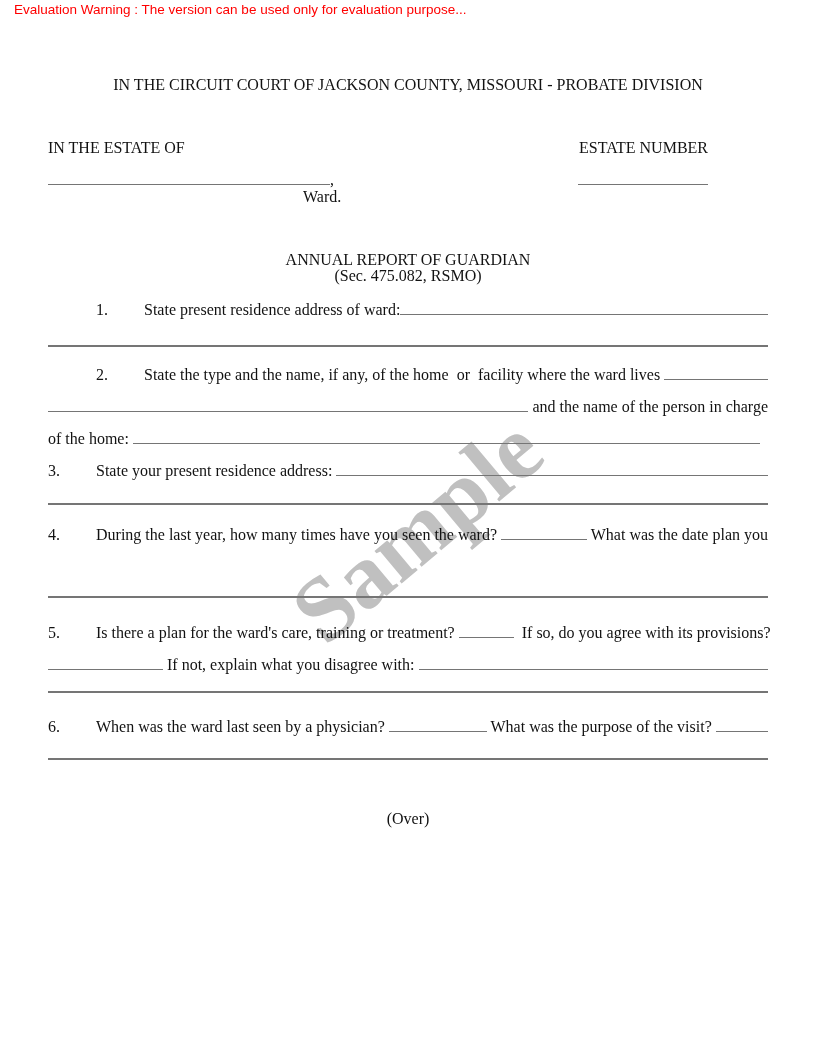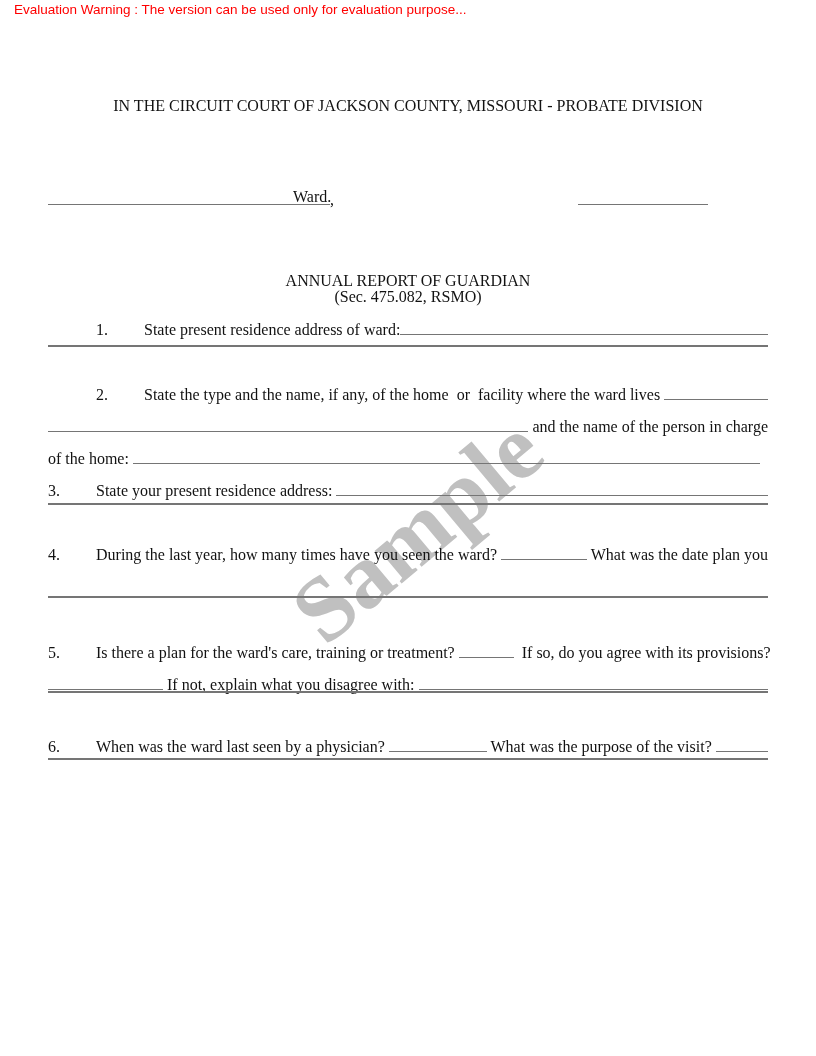--- a/index.html
+++ b/index.html
@@ -18,21 +18,21 @@
   }
   .abs{position:absolute;}
   .line{
     position:absolute;left:48px;width:720px;height:17px;
     display:flex;align-items:baseline;line-height:17px;white-space:pre;
   }
   .line span{white-space:pre;}
   .center{justify-content:center;}
   .ind{flex:0 0 48px;}
   .marker{flex:0 0 48px;}
-  .t{flex:0 0 auto;margin-top:21px;}
+  .t{flex:0 0 auto;}
   .bl{
     flex:0 0 auto;display:inline-block;height:14px;margin-bottom:-3px;
     border-bottom:1.4px solid var(--rule);
   }
   .fill{
     flex:1 1 auto;display:inline-block;height:14px;margin-bottom:-3px;
     border-bottom:1.4px solid var(--rule);min-width:20px;
   }
   .spacer{flex:0 0 auto;}
   .grow{flex:1 1 auto;}
@@ -62,30 +62,36 @@
 
 <div class="content">
 
   <div class="warning">Evaluation Warning : The version can be used only for evaluation purpose...</div>
 
   <div class="line center" style="top:76px">
     <span class="t">IN THE CIRCUIT COURT OF JACKSON COUNTY, MISSOURI - PROBATE DIVISION</span>
   </div>
 
 
+  <div class="line" style="top:139px">
+    <span class="t">IN THE ESTATE OF</span>
+    <span class="spacer grow"></span>
+    <span class="t">ESTATE NUMBER</span>
+    <span class="spacer" style="width:60px"></span>
+  </div>
 
   <div class="line" style="top:170px">
     <span class="bl" style="width:282px"></span>
     <span class="t">,</span>
     <span class="spacer grow"></span>
     <span class="bl" style="width:130px"></span>
     <span class="spacer" style="width:60px"></span>
   </div>
 
-  <div class="abs" style="left:293px;top:188px">Ward.</div>
+  <div class="abs" style="left:303px;top:188px">Ward.</div>
 
   <div class="line center" style="top:251px">
     <span class="t">ANNUAL REPORT OF GUARDIAN</span>
   </div>
   <div class="line center" style="top:267px">
     <span class="t">(Sec. 475.082, RSMO)</span>
   </div>
 
   <div class="line" style="top:300px">
     <span class="ind"></span>
@@ -140,14 +146,17 @@
 
   <div class="line" style="top:717px">
     <span class="marker">6.</span>
     <span class="t">When was the ward last seen by a physician? </span>
     <span class="bl" style="width:98px"></span>
     <span class="t"> What was the purpose of the visit? </span>
     <span class="fill" style="min-width:40px"></span>
   </div>
   <div class="rule" style="top:758px"></div>
 
+  <div class="line center" style="top:810px">
+    <span class="t">(Over)</span>
+  </div>
 
 </div>
 
 </body></html>

